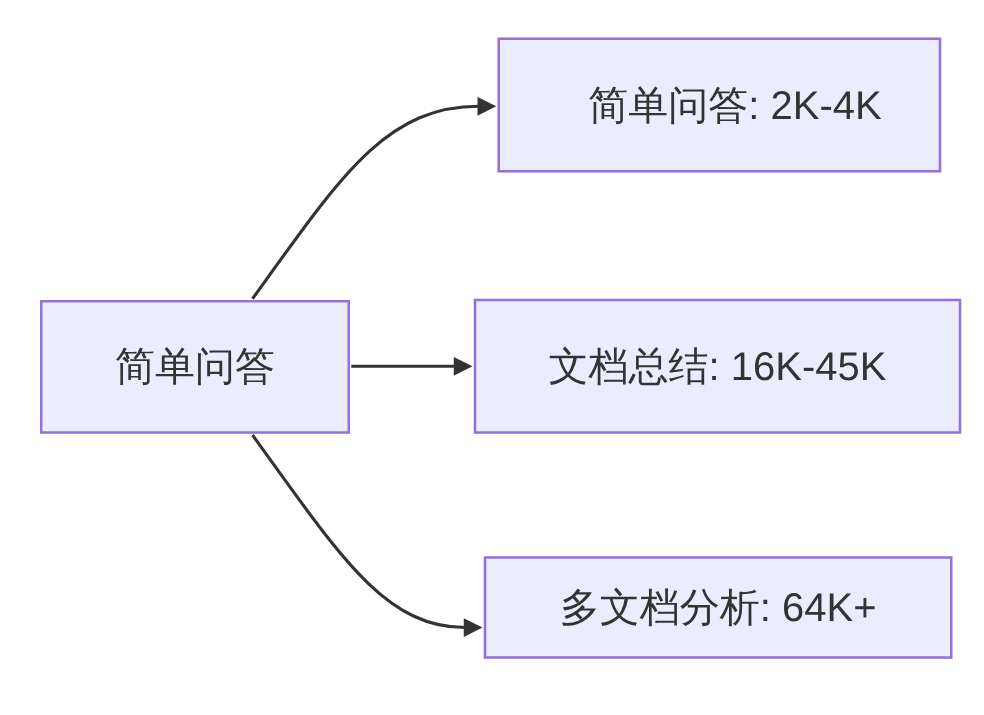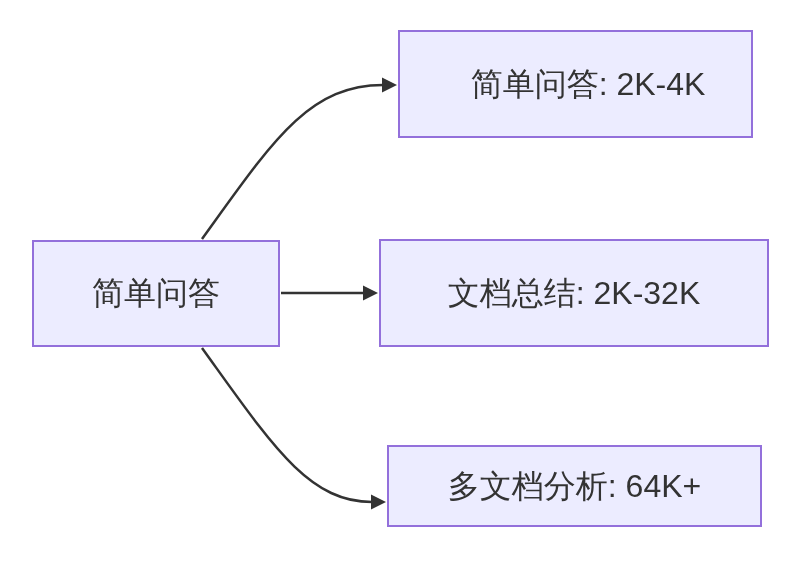--- a/index.html
+++ b/index.html
@@ -78,20 +78,20 @@
 
   <div class="node node-root">
     <span>简单问答</span>
   </div>
 
   <div class="node node-top">
     <span>简单问答: 2K-4K</span>
   </div>
 
   <div class="node node-middle">
-    <span>文档总结: 2K-32K</span>
+    <span>文档总结: 16K-45K</span>
   </div>
 
   <div class="node node-bottom">
     <span>多文档分析: 64K+</span>
   </div>
 
 </div>
 
 </body></html>

